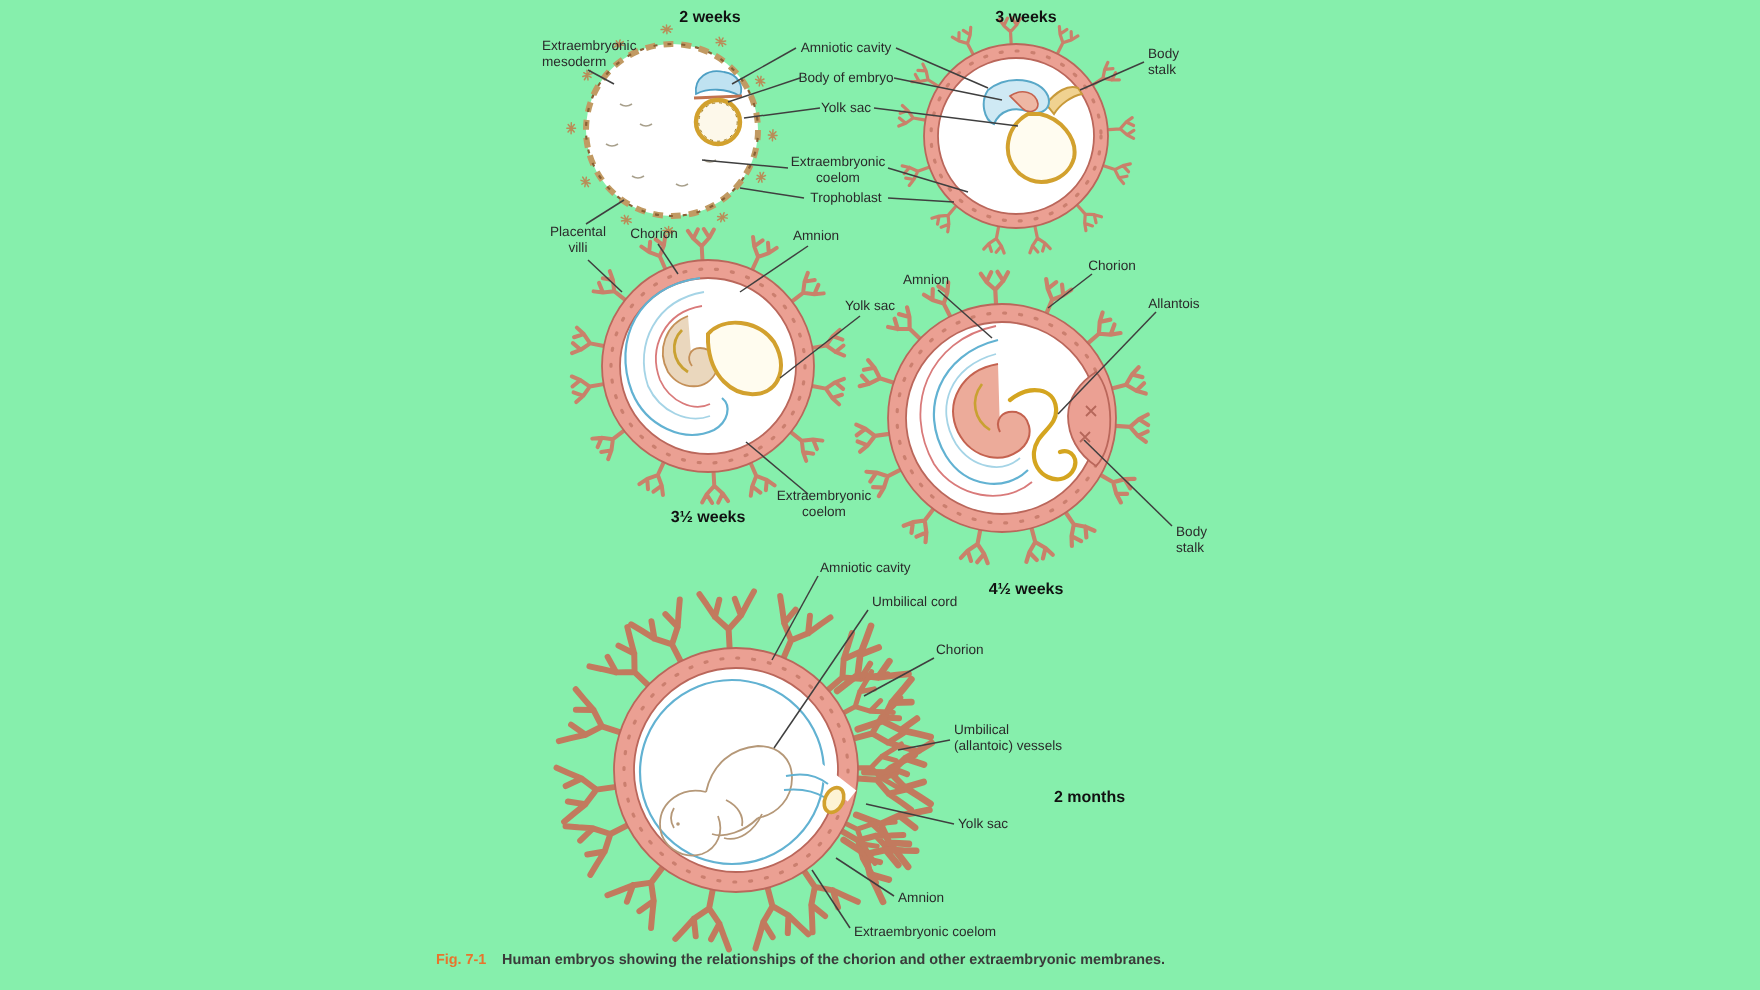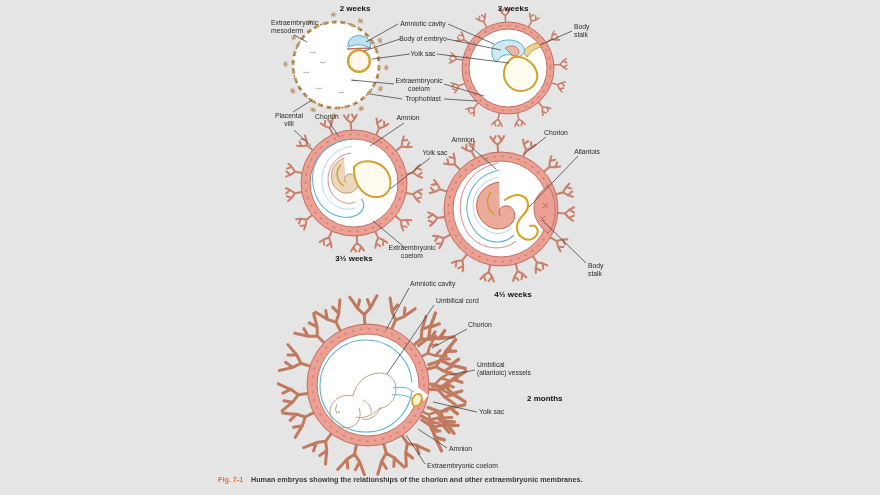--- a/index.html
+++ b/index.html
@@ -1,16 +1,16 @@
 <!DOCTYPE html>
 <html><head>
 <meta charset="utf-8">
 <style>
   html,body{margin:0;padding:0;background:#ffffff;}
-  .canvas{width:880px;height:495px;position:relative;background:#e5e5e5;overflow:hidden;}
+  .canvas{width:880px;height:495px;position:relative;background:#86efac;overflow:hidden;}
   svg{display:block;}
   .lbl{font-family:"Liberation Sans",sans-serif;font-size:6.8px;fill:#2b2b2b;}
   .stage{font-family:"Liberation Sans",sans-serif;font-size:8px;font-weight:bold;fill:#111;}
   .cap-accent{font-family:"Liberation Sans",sans-serif;font-size:7.2px;font-weight:bold;}
   .cap-text{font-family:"Liberation Sans",sans-serif;font-size:7.2px;font-weight:bold;fill:#3a3a3a;}
   .leader{stroke:#3f3f3f;stroke-width:0.75;fill:none;}
   .ringO{fill:#eba093;stroke:#ba675b;stroke-width:0.9;}
   .ringI{fill:#ffffff;stroke:#ba675b;stroke-width:0.9;}
   .speck{fill:none;stroke:#cb7f6f;stroke-width:1.6;stroke-dasharray:1 7;stroke-linecap:round;}
   .blueL{fill:none;stroke:#62b2d2;stroke-width:1.1;}

